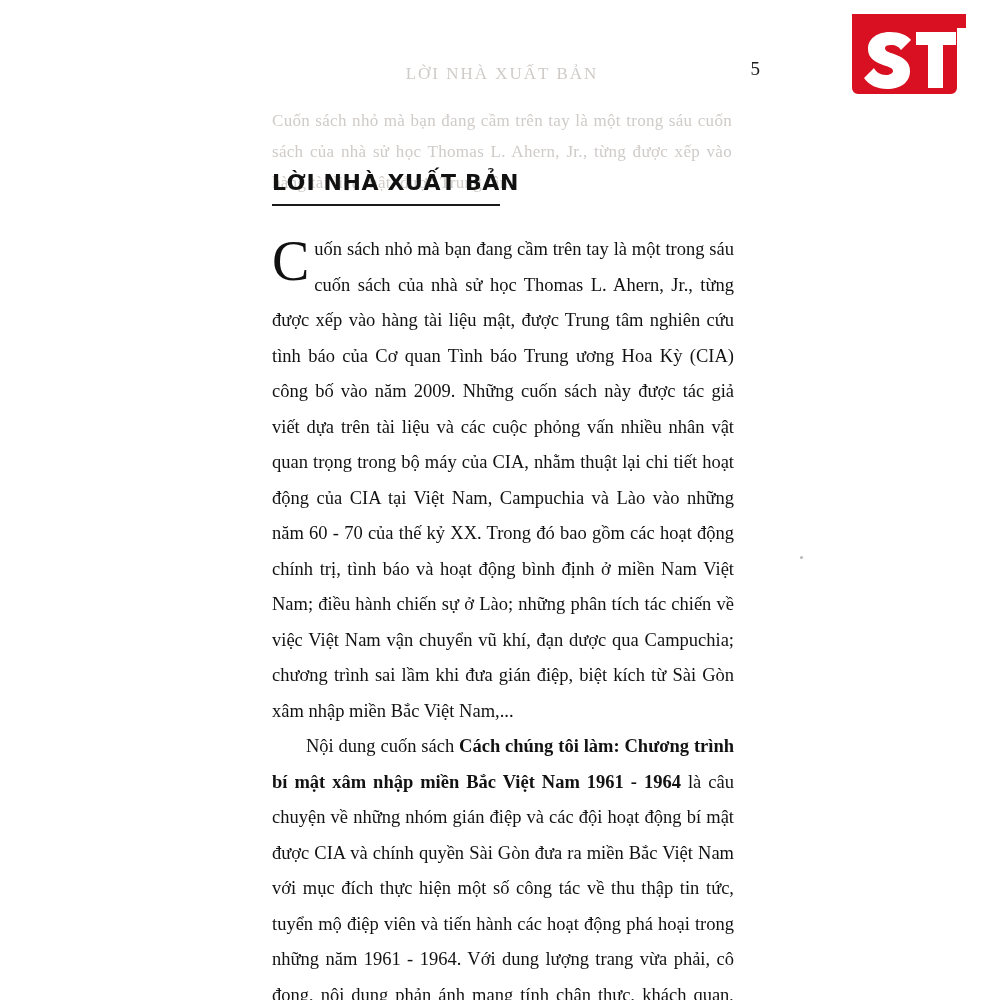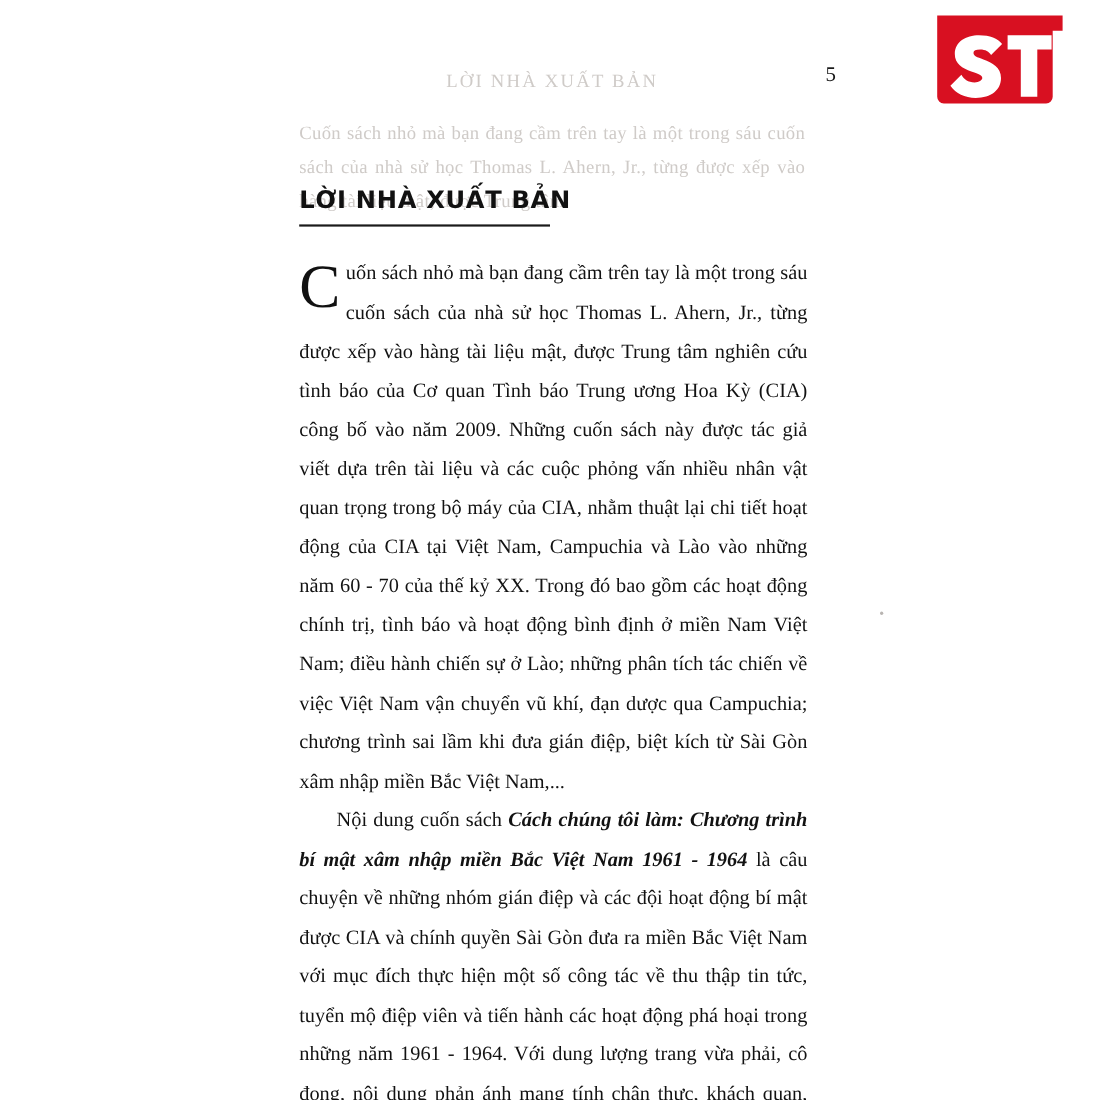--- a/index.html
+++ b/index.html
@@ -97,21 +97,20 @@
   .dropcap {
     float: left;
     font-size: 56px;
     line-height: 46px;
     padding: 6px 5px 0 0;
     font-family: "Liberation Serif", serif;
     color: #111;
   }
 
   .bi {
-    font-style: italic;
     font-weight: bold;
   }
 
   
   .speck {
     position: absolute;
     left: 800px;
     top: 556px;
     width: 3px;
     height: 3px;

